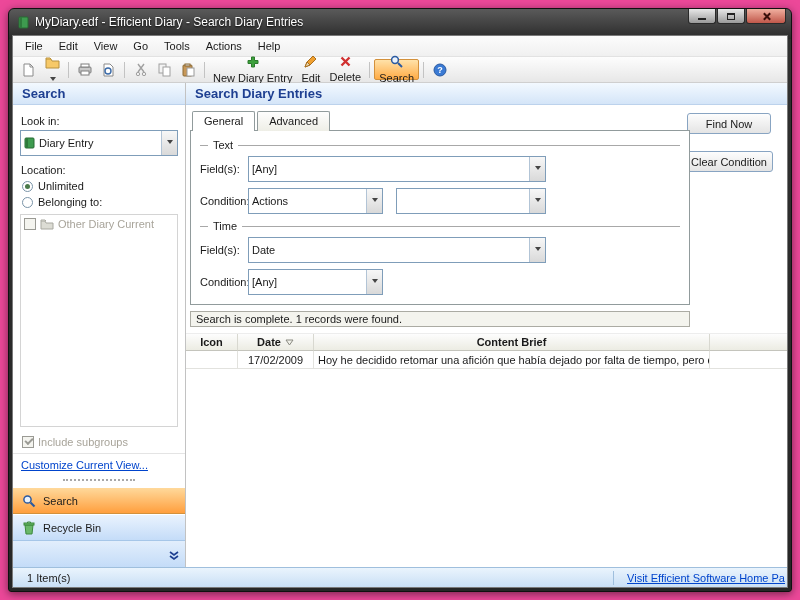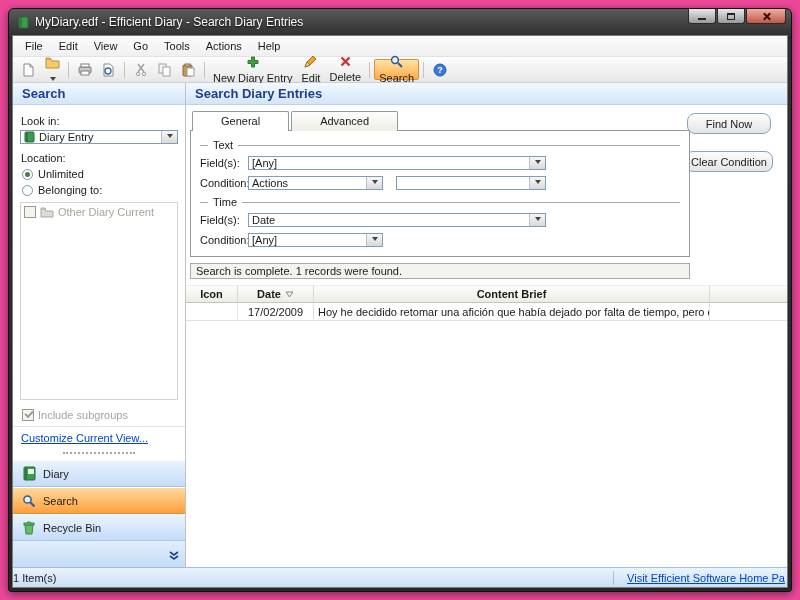--- a/index.html
+++ b/index.html
@@ -43,21 +43,21 @@
   
   .content { flex:1; display:flex; min-height:0; }
 
   .pane-header { height:22px; display:flex; align-items:center; padding:0 9px; font-weight:bold; font-size:13px;
                  color:#1e3f91; background:linear-gradient(#f3f9ff,#d4e5f8); border-bottom:1px solid #bcd2ec; }
 
   
   .sidebar { width:173px; border-right:1px solid #c2c2c2; display:flex; flex-direction:column; background:#fff; min-height:0; }
   .side-top { padding:7px 7px 0; }
   .side-label { margin:3px 0 3px 1px; }
-  .combo { display:flex; border:1px solid #7f9db9; height:14px; background:#fff; }
+  .combo { display:flex; border:1px solid #7f9db9; height:26px; background:#fff; }
   .combo .val { flex:1; padding:0 3px; display:flex; align-items:center; gap:4px; overflow:hidden; white-space:nowrap; }
   .combo .arrowbox { width:16px; align-self:stretch; background:linear-gradient(#f7f7f7,#d9d9d9);
                      border-left:1px solid #b2c4d6; display:flex; align-items:center; justify-content:center; }
   .radio-row { display:flex; align-items:center; gap:5px; margin:4px 0 4px 2px; }
   .radio { width:11px; height:11px; border:1px solid #7a94a8; border-radius:50%; background:#fff; position:relative; flex:none; }
   .radio.checked::after { content:""; position:absolute; inset:2px; border-radius:50%; background:#4a7a4a; }
   .listbox { flex:1; margin:2px 7px 6px; border:1px solid #d4d4d4; background:#fff; padding:3px; min-height:0; }
   .check-row { display:flex; align-items:center; gap:4px; color:#a8a49a; }
   .checkbox { width:12px; height:12px; border:1px solid #9a9a94; background:#f4f4ef; flex:none; position:relative; }
   .checkbox.checked::after { content:""; position:absolute; left:2px; top:1px; width:6px; height:3px;
@@ -69,33 +69,33 @@
   .nav-item { height:27px; display:flex; align-items:center; gap:7px; padding-left:9px;
               background:linear-gradient(#eaf3fe,#c4dcf8); border-top:1px solid #ffffff; border-bottom:1px solid #a6c6e8; }
   .nav-item.active { background:linear-gradient(#ffd99b,#ff9f3e); border-bottom:1px solid #d3913c; }
   .nav-footer { flex:none; height:26px; background:linear-gradient(#e2eefc,#c4dcf8); position:relative; }
   .chevrons { position:absolute; right:5px; bottom:5px; }
 
   
   .main { flex:1; display:flex; flex-direction:column; min-width:0; background:#fff; }
   .form-area { position:relative; padding:5px 0 0 4px; background:#fff; }
   .tabs { display:flex; margin-left:2px; position:relative; z-index:2; }
-  .tab { padding:3px 28px 2px; border:1px solid #919b9c; border-bottom:none; background:linear-gradient(#fdfdfd,#eeeee6);
+  .tab { padding:3px 11px 2px; border:1px solid #919b9c; border-bottom:none; background:linear-gradient(#fdfdfd,#eeeee6);
          border-radius:2px 2px 0 0; margin-right:2px; position:relative; top:1px; }
   .tab.active { background:#fff; padding-bottom:4px; top:1px; z-index:3; }
   .tab-panel { width:500px; border:1px solid #919b9c; background:#fff; padding:5px 9px 9px; position:relative; z-index:1; }
   .group-line { display:flex; align-items:center; margin:3px 0 5px; }
   .group-line::before { content:""; width:8px; height:1px; background:#a8a8a8; margin-right:5px; }
   .group-line::after { content:""; flex:1; height:1px; background:#a8a8a8; margin-left:5px; }
   .frow { display:flex; align-items:center; margin:3px 0 6px; }
   .flabel { width:48px; flex:none; }
   .combo.wide { width:298px; }
   .combo.c135 { width:135px; }
   .combo.c150 { width:150px; margin-left:13px; }
-  .pushbtn { position:absolute; width:84px; height:21px; border:1px solid #88a4c2; border-radius:8px;
+  .pushbtn { position:absolute; width:84px; height:21px; border:1px solid #88a4c2; border-radius:3px;
              background:linear-gradient(#fdfdfd,#e4e4e4); display:flex; align-items:center; justify-content:center; }
   .btn-find { right:16px; top:8px; }
   .btn-clear { right:14px; top:46px; width:88px; }
 
   .msg-bar { width:500px; margin:6px 0 0 4px; border:1px solid #ababa3; background:#f4f4ee; height:16px;
              display:flex; align-items:center; padding:0 5px; }
 
   .results { flex:1; margin-top:6px; display:flex; flex-direction:column; min-height:0; border-top:1px solid #ededed; }
   .thead { display:flex; height:17px; flex:none;font-weight:bold; }
   .th { background:linear-gradient(#fdfdfd,#ececе3); background:linear-gradient(#fdfdfd,#ecece3);
@@ -103,21 +103,21 @@
         display:flex; align-items:center; justify-content:center; gap:4px; }
   .th-icon { width:52px; } .th-date { width:76px; } .th-content { width:396px; } .th-fill { flex:1; border-right:none; }
   .trow { display:flex; height:18px; flex:none; border-bottom:1px solid #e2e2de; }
   .td { border-right:1px solid #e2e2de; display:flex; align-items:center; }
   .td-icon { width:52px; justify-content:center; }
   .td-date { width:76px; justify-content:center; }
   .td-content { width:396px; padding:0 4px; white-space:nowrap; overflow:hidden; }
 
   
   .statusbar { height:20px; flex:none; background:linear-gradient(#eaf4fd,#c9dff5); border-top:1px solid #9fbfdd;
-               display:flex; align-items:center; padding:0 2px 0 0;gap:8px; }
+               display:flex; align-items:center; padding:0 2px 0 14px;gap:8px; }
   .status-left { flex:1; }
   .status-sep { width:1px; height:14px; background:#9fbfdd; margin:0 5px; }
   .status-link { color:#0044cc; text-decoration:underline; white-space:nowrap; overflow:hidden; max-width:162px; }
 
   .disabled-text { color:#a8a49a; }
   svg { display:block; }
 </style>
 </head>
 <body>
 
@@ -316,30 +316,20 @@
             <span class="checkbox checked"></span>
             <span class="disabled-text">Include subgroups</span>
           </div>
 
           <div class="customize-row">
             <a href="#">Customize Current View...</a>
           </div>
 
           <div class="dots-divider"></div>
 
-          <div class="nav-item">
-            <span>
-                <svg width="14" height="15" viewBox="0 0 14 15">
-                  <rect x="2" y="1" width="11" height="13" rx="1" fill="#3e9b4f" stroke="#276b33"></rect>
-                  <rect x="3" y="1" width="2" height="13" fill="#2e7a3c"></rect>
-                  <rect x="6" y="3" width="6" height="5" fill="#e8f4e8"></rect>
-                </svg>
-              </span>
-            <span>Diary</span>
-          </div>
           <div class="nav-item active">
             <span>
                 <svg width="14" height="14" viewBox="0 0 14 14">
                   <circle cx="5.5" cy="5.5" r="3.6" fill="#eaf2fc" stroke="#2a5aa0" stroke-width="1.5"></circle>
                   <path d="M8.5 8.5l4 4" stroke="#2a5aa0" stroke-width="2.2" fill="none"></path>
                 </svg>
               </span>
             <span>Search</span>
           </div>
           <div class="nav-item">

